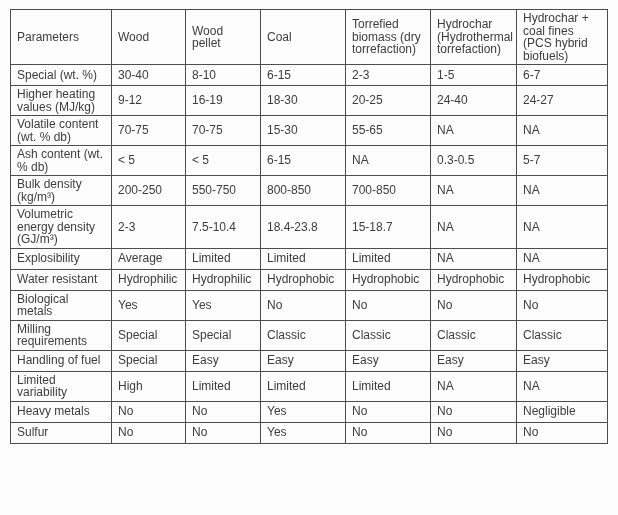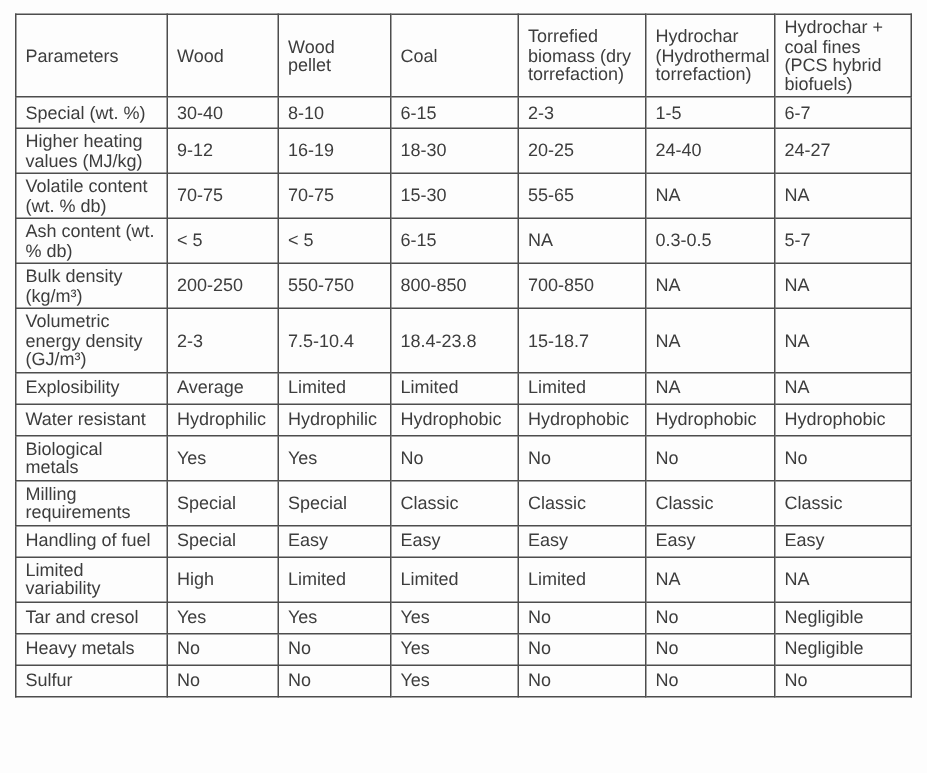--- a/index.html
+++ b/index.html
@@ -180,29 +180,20 @@
         <td>Limited
 variability</td>
         <td>High</td>
         <td>Limited</td>
         <td>Limited</td>
         <td>Limited</td>
         <td>NA</td>
         <td>NA</td>
       </tr>
       <tr>
-        <td>Tar and cresol</td>
-        <td>Yes</td>
-        <td>Yes</td>
-        <td>Yes</td>
-        <td>No</td>
-        <td>No</td>
-        <td>Negligible</td>
-      </tr>
-      <tr>
         <td>Heavy metals</td>
         <td>No</td>
         <td>No</td>
         <td>Yes</td>
         <td>No</td>
         <td>No</td>
         <td>Negligible</td>
       </tr>
       <tr>
         <td>Sulfur</td>

